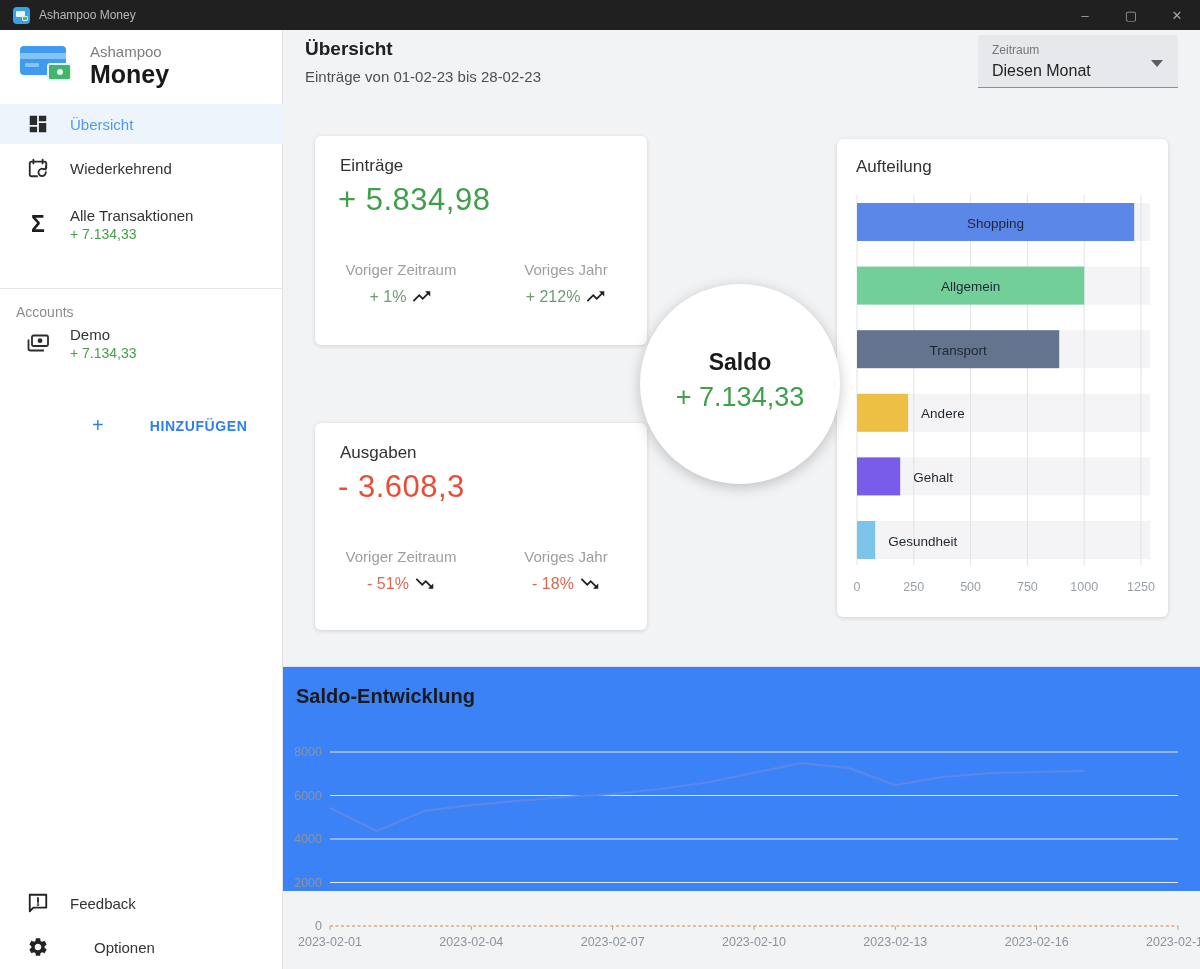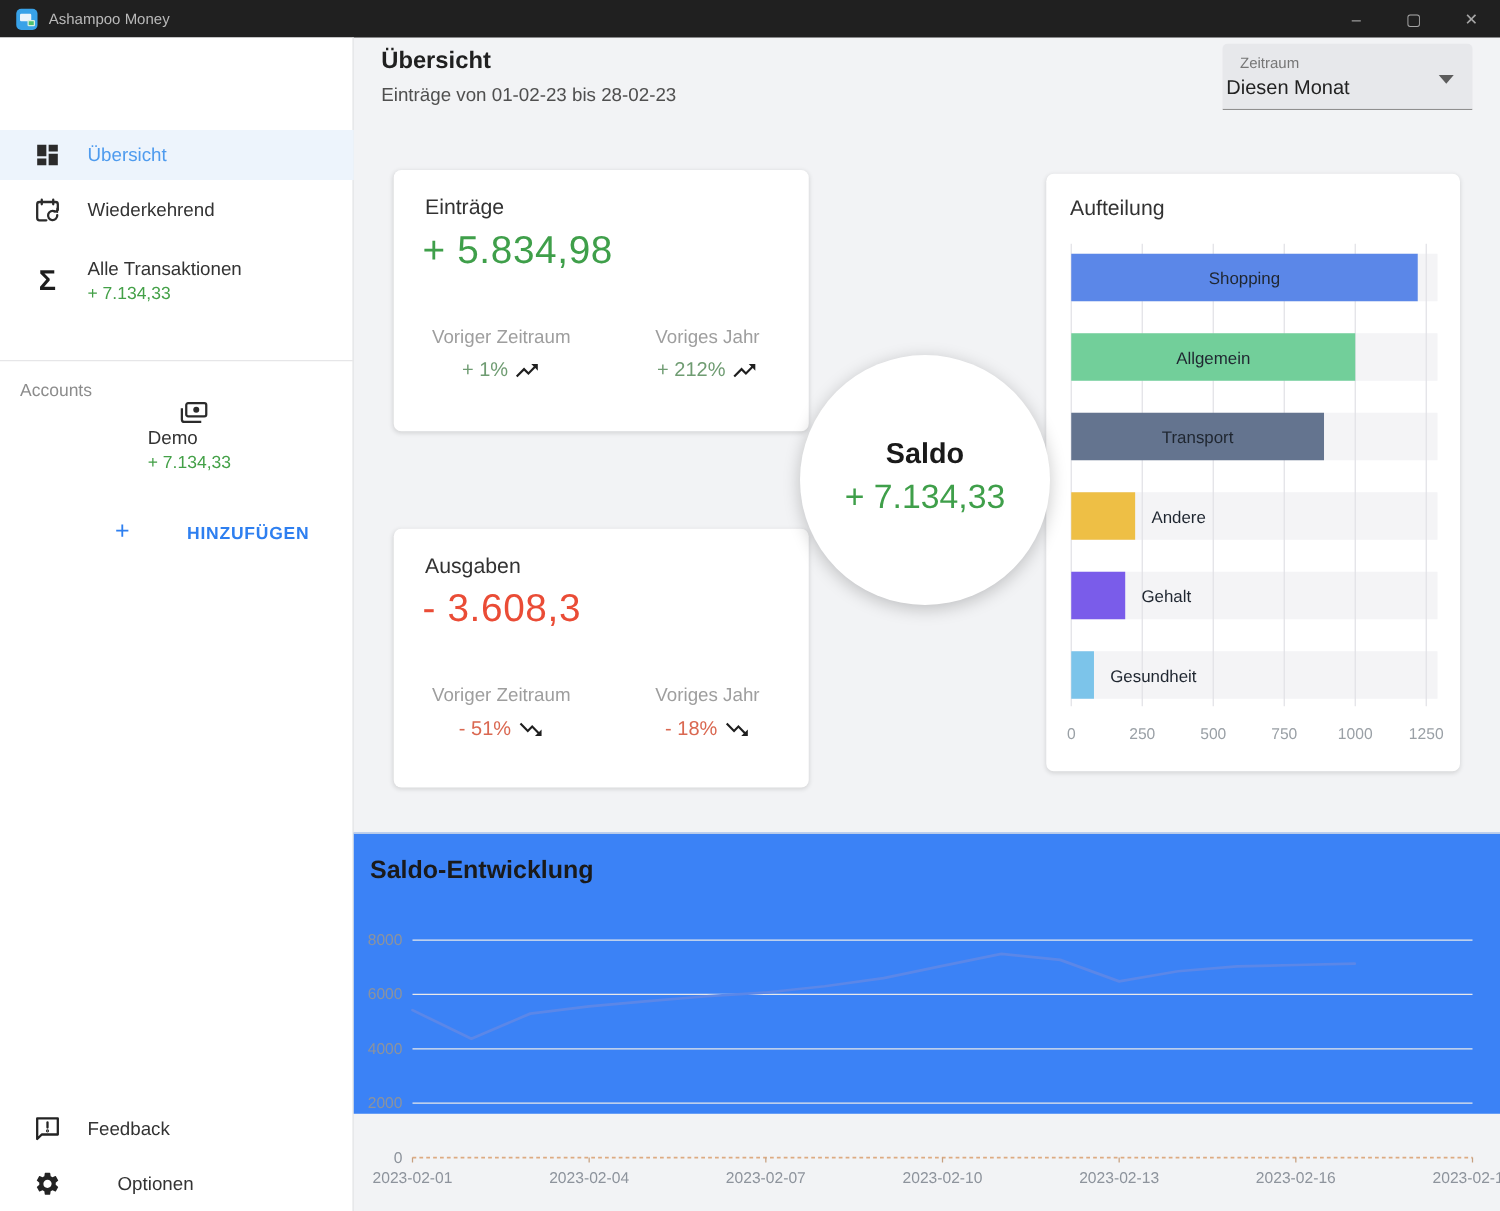--- a/index.html
+++ b/index.html
@@ -40,21 +40,21 @@
   .accounts-header { position:absolute; left:16px; top:274px; font-size:14px; color:#8c8c8c; }
   .add-btn { position:absolute; left:92px; top:384px; display:flex; align-items:center; color:#2e7ff0; cursor:pointer; }
   .add-btn .plus { font-size:20px; font-weight:400; margin-right:14px; }
   .add-btn .add-label { font-size:14px; font-weight:700; letter-spacing:.6px;margin-left:32px; }
 
   
   .main-title { position:absolute; left:305px; top:38px; font-size:19px; font-weight:700; color:#202020; }
   .main-subtitle { position:absolute; left:305px; top:68px; font-size:15px; color:#4f4f4f; }
   .period-select { position:absolute; left:978px; top:35px; width:200px; height:53px; background:#e7e8eb; border-bottom:1px solid #8f8f8f; border-radius:4px 4px 0 0; cursor:pointer; }
   .period-label { position:absolute; left:14px; top:8px; font-size:12px; color:#767676; }
-  .period-value { position:absolute; left:3px; top:27px; font-size:16px; color:#222; }
+  .period-value { position:absolute; left:14px; top:27px; font-size:16px; color:#222; }
   .period-arrow { position:absolute; right:15px; top:25px; width:0; height:0; border-left:6px solid transparent; border-right:6px solid transparent; border-top:7px solid #5c5c5c; }
 
   
   .card { position:absolute; background:#fff; border-radius:6px; box-shadow:0 1px 4px rgba(0,0,0,.14); }
   .card-income { left:315px; top:136px; width:332px; height:209px; }
   .card-expenses { left:315px; top:423px; width:332px; height:207px; }
   .card-title { position:absolute; left:25px; top:20px; font-size:17px; color:#323232; }
   .card-amount { position:absolute; left:23px; top:46px; font-size:31px; letter-spacing:.5px; }
   .pos { color:#3f9f4a; } .neg { color:#ea4c36; }
   .stat-col { position:absolute; text-align:center; }
@@ -93,20 +93,35 @@
     </div>
     <div class="titlebar-title">Ashampoo Money</div>
     <div class="win-controls">
       <div class="win-btn">–</div>
       <div class="win-btn">▢</div>
       <div class="win-btn">✕</div>
     </div>
   </div>
 
   <div class="sidebar">
+    <div class="brand">
+      <div class="brand-icon">
+        <div class="brand-card-blue">
+            <div class="stripe"></div>
+            <div class="chip"></div>
+          </div>
+        <div class="brand-card-green">
+            <div class="dot"></div>
+          </div>
+      </div>
+      <div class="brand-text">
+        <div class="brand-top">Ashampoo</div>
+        <div class="brand-bottom">Money</div>
+      </div>
+    </div>
 
     <div class="nav-item active" style="top:74px; height:40px;">
       <span class="nicon">
         <svg viewBox="0 0 24 24" width="22" height="22" fill="#2b2b2b">
             <path d="M3 13h8V3H3v10zm0 8h8v-6H3v6zm10 0h8V11h-8v10zm0-18v6h8V3h-8z"></path>
           </svg>
       </span>
       <span class="nlabel">Übersicht</span>
     </div>
 
@@ -126,21 +141,21 @@
       <span class="nicon" style="font-size:23px; font-weight:700; color:#1d1d1d;">Σ</span>
       <span class="ntext">
         <div class="nlabel">Alle Transaktionen</div>
         <div class="amount-green">+ 7.134,33</div>
       </span>
     </div>
 
     <div class="side-divider"></div>
     <div class="accounts-header">Accounts</div>
 
-    <div class="nav-item nav-two" style="top:288px; height:50px;flex-direction:column;">
+    <div class="nav-item nav-two" style="top:288px; height:50px;">
       <span class="nicon">
         <svg viewBox="0 0 24 24" width="24" height="24" fill="none" stroke="#2b2b2b" stroke-width="1.8">
           <rect x="6" y="4.5" width="16" height="10.5" rx="1.5"></rect>
           <circle cx="14" cy="9.7" r="2.4" fill="#2b2b2b" stroke="none"></circle>
           <path d="M2.5 8.5v9a2 2 0 0 0 2 2H18"></path>
         </svg>
       </span>
       <span class="ntext">
         <div class="nlabel">Demo</div>
         <div class="amount-green">+ 7.134,33</div>

